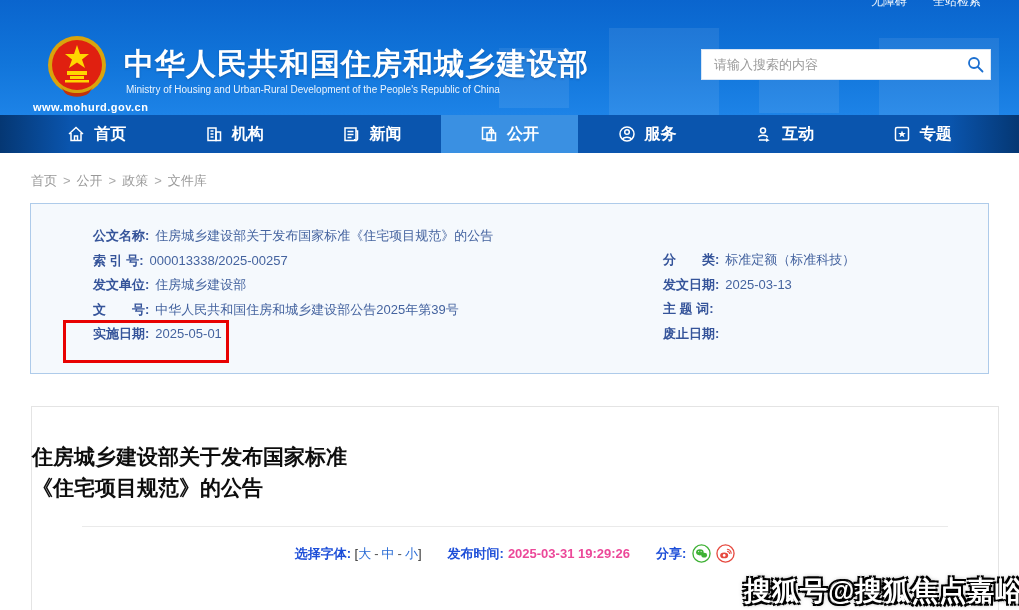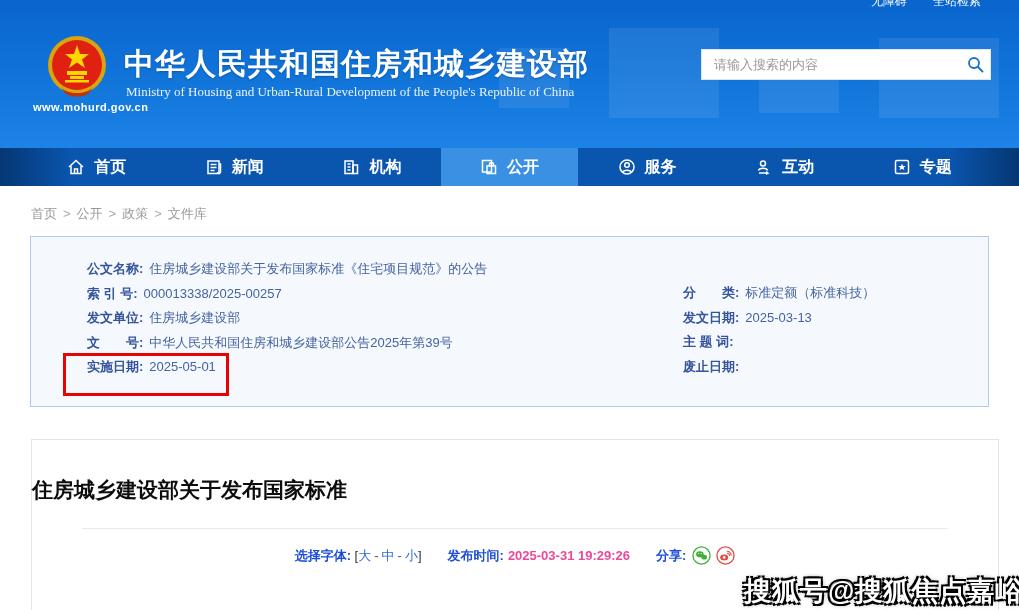--- a/index.html
+++ b/index.html
@@ -1,36 +1,36 @@
 <!DOCTYPE html>
 <html><head>
 <meta charset="utf-8">
 <style>
   * { margin:0; padding:0; box-sizing:border-box; }
   html,body { width:1019px; height:610px; overflow:hidden; background:#fff;
     font-family:"Liberation Sans","DejaVu Sans",sans-serif; }
   .page { position:relative; width:1019px; height:610px; overflow:hidden; background:#fff; }
 
   
-  .header { position:relative; height:148px; overflow:hidden;
+  .header { position:relative; height:115px; overflow:hidden;
     background:linear-gradient(180deg,#0a65ce 0%,#1175da 55%,#1d83e7 100%); }
   .header .bldg { position:absolute; right:0; top:18px; width:560px; height:107px; opacity:.08;
     background:
       linear-gradient(#fff,#fff) 40px 30px/70px 60px no-repeat,
       linear-gradient(#fff,#fff) 150px 10px/110px 90px no-repeat,
       linear-gradient(#fff,#fff) 300px 35px/80px 60px no-repeat,
       linear-gradient(#fff,#fff) 420px 20px/120px 80px no-repeat; }
   .topbar { position:absolute; top:-7px; right:38px; display:flex; gap:26px;
     color:#fff; font-size:12px; opacity:.95; }
   .topbar span { white-space:nowrap; }
   .emblem { position:absolute; left:47px; top:35px; width:60px; height:64px; }
   .site-url { position:absolute; left:33px; top:101px; color:#fff; font-size:11px; font-weight:bold; letter-spacing:.5px; }
   .site-name { position:absolute; left:124px; top:44px; color:#fff; font-size:30px; font-weight:bold; letter-spacing:1px;
     text-shadow:0 1px 2px rgba(0,40,90,.35); }
-  .site-name-en { position:absolute; left:126px; top:84px; color:#eaf3fd; font-size:13px;font-family:Liberation Serif, serif; }
+  .site-name-en { position:absolute; left:126px; top:84px; color:#eaf3fd; font-size:10px; }
   .searchbox { position:absolute; left:701px; top:49px; width:290px; height:31px; background:#fff;
     display:flex; align-items:center; border:1px solid #d9e6f5; }
   .searchbox input { flex:1; border:none; outline:none; background:transparent; font-size:13px;
     padding:0 8px 0 12px; color:#333; font-family:inherit; }
   .searchbox input::placeholder { color:#9a9a9a; }
   .searchbox .sicon { width:30px; display:flex; justify-content:center; cursor:pointer; }
 
   
   .nav { display:flex; height:38px; padding:0 28px;
     background:linear-gradient(90deg,#053773 0,#0a55ae 70px,#0a55ae calc(100% - 70px),#053773 100%); }
@@ -41,22 +41,22 @@
 
   
   .breadcrumb { margin:19px 0 0 31px; color:#999; font-size:13px; }
   .breadcrumb .sep { margin:0 6px; color:#aaa; }
   .breadcrumb .bc { cursor:pointer; }
 
   
   .meta-box { position:relative; margin:13px 30px 0 30px; height:171px;
     background:#f5f9fd; border:1px solid #aecbea; font-size:13px; }
   .meta-col { position:absolute; top:20px; }
-  .meta-col.left { left:56px; }
-  .meta-col.right { left:652px; top:44px; }
+  .meta-col.left { left:62px; }
+  .meta-col.right { left:632px; top:44px; }
   .meta-row { height:24.5px; line-height:24.5px; white-space:nowrap; }
   .meta-label { font-weight:bold; color:#35549a; white-space:pre; }
   .meta-value { color:#44639f; margin-left:6px; }
   .red-box { position:absolute; left:32px; top:116px; width:166px; height:43px;
     border:3px solid #e80202; pointer-events:none; }
 
   
   .card { margin:32px 30px 0 31px; width:968px; height:280px;
     background:#fff; border:1px solid #e4e4e4; }
   .article-title { margin-top:34px; text-align:left; color:#0d0d0d;
@@ -118,38 +118,38 @@
 
   <div class="nav">
     <a class="nav-item">
       <svg width="18" height="18" viewBox="0 0 18 18" fill="none" stroke="#fff" stroke-width="1.5">
         <path d="M2 9 L9 2.5 L16 9 M4 8 V15.5 H14 V8 M7.5 15.5 V11 H10.5 V15.5"></path>
       </svg>
       <span>首页</span>
     </a>
     <a class="nav-item">
       <svg width="18" height="18" viewBox="0 0 18 18" fill="none" stroke="#fff" stroke-width="1.5">
+        <rect x="3" y="3" width="8" height="12.5"></rect>
+          <rect x="11" y="7" width="4.5" height="8.5"></rect>
+        <line x1="5.5" y1="6" x2="8.5" y2="6"></line>
+          <line x1="5.5" y1="9" x2="8.5" y2="9"></line>
+          <line x1="5.5" y1="12" x2="8.5" y2="12"></line>
+      </svg>
+      <span>机构</span>
+    </a>
+    <a class="nav-item">
+      <svg width="18" height="18" viewBox="0 0 18 18" fill="none" stroke="#fff" stroke-width="1.5">
         <rect x="3" y="3" width="11" height="12.5"></rect>
           <line x1="5.5" y1="6.5" x2="11.5" y2="6.5"></line>
         <line x1="5.5" y1="9.5" x2="11.5" y2="9.5"></line>
           <line x1="5.5" y1="12.5" x2="9.5" y2="12.5"></line>
         <path d="M14 6 h1.5 v8 a1.5 1.5 0 0 1 -3 0"></path>
       </svg>
       <span>新闻</span>
     </a>
-    <a class="nav-item">
-      <svg width="18" height="18" viewBox="0 0 18 18" fill="none" stroke="#fff" stroke-width="1.5">
-        <rect x="3" y="3" width="8" height="12.5"></rect>
-          <rect x="11" y="7" width="4.5" height="8.5"></rect>
-        <line x1="5.5" y1="6" x2="8.5" y2="6"></line>
-          <line x1="5.5" y1="9" x2="8.5" y2="9"></line>
-          <line x1="5.5" y1="12" x2="8.5" y2="12"></line>
-      </svg>
-      <span>机构</span>
-    </a>
     <a class="nav-item active">
       <svg width="18" height="18" viewBox="0 0 18 18" fill="none" stroke="#fff" stroke-width="1.5">
         <rect x="2.5" y="2.5" width="9" height="11.5"></rect>
         <rect x="7" y="8" width="8.5" height="7.5"></rect>
         <path d="M9.5 8 v-1.5 a2 2 0 0 1 4 0 V8"></path>
       </svg>
       <span>公开</span>
     </a>
     <a class="nav-item">
       <svg width="18" height="18" viewBox="0 0 18 18" fill="none" stroke="#fff" stroke-width="1.5">
@@ -211,20 +211,21 @@
       <div class="meta-row">
         <span class="meta-label">废止日期:</span><span class="meta-value"></span>
       </div>
     </div>
     <div class="red-box"></div>
   </div>
 
   <div class="card">
     <div class="article-title">
       <div>住房城乡建设部关于发布国家标准</div>
+      <div>《住宅项目规范》的公告</div>
     </div>
     <div class="divider"></div>
     <div class="article-meta">
       <span class="lbl">选择字体:</span>
       <span class="font-links">&nbsp;<span>[</span><span class="fl">大</span><span class="d">-</span><span class="fl">中</span><span class="d">-</span><span class="fl">小</span><span>]</span></span>
       <span class="gap"></span>
       <span class="lbl">发布时间:</span>
       <span class="pub-time">2025-03-31 19:29:26</span>
       <span class="gap"></span>
       <span class="lbl">分享:</span>

